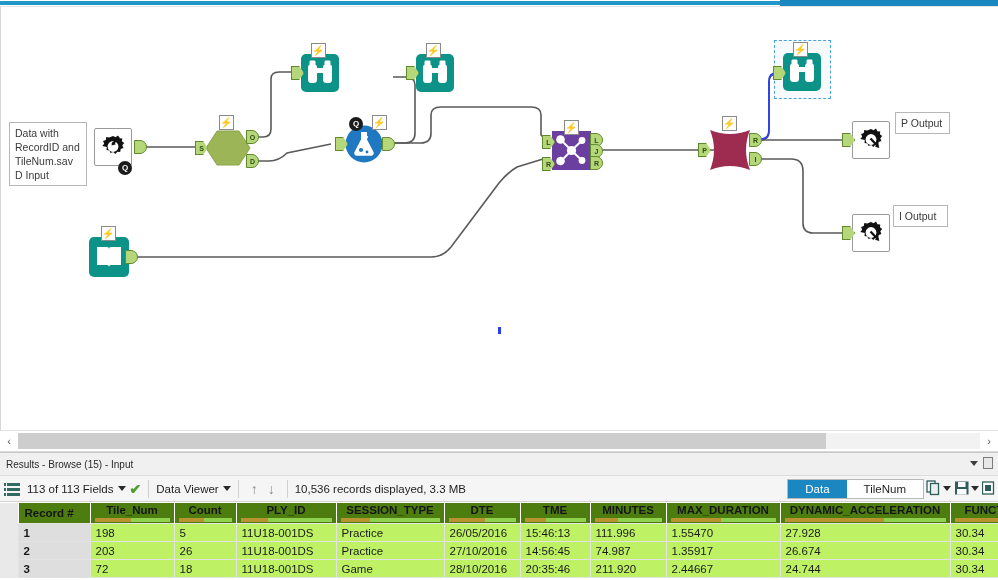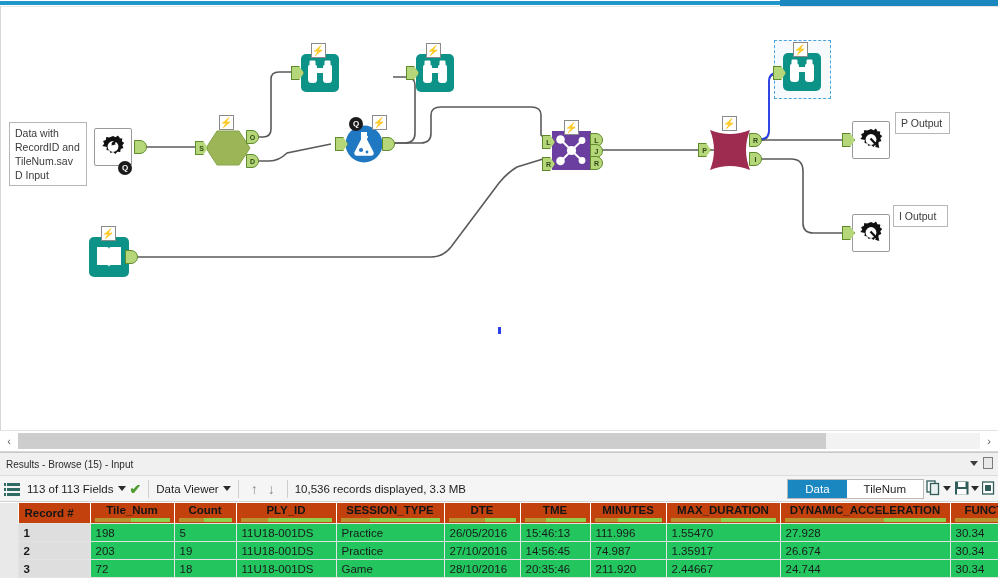--- a/index.html
+++ b/index.html
@@ -124,30 +124,30 @@
   .dm-tab { padding:3px 17px; font-size:11.5px; color:#1d1d1d; }
   .dm-tab.active { background:#1b87c0; color:#ffffff; }
 
   .export-icons { position:absolute; right:2px; top:4px; display:flex; align-items:center; gap:3px; }
   .exp-ico { display:flex; align-items:center; gap:1px; }
 
   
   .table-wrap { position:absolute; top:49px; left:0; width:998px; height:79px; overflow:hidden; background:#fff; }
   table.grid { border-collapse:collapse; table-layout:fixed; width:1060px; }
   table.grid th {
-    background:#c2410c; border:1px solid #ffffff; border-bottom:none;
+    background:#4d7c0f; border:1px solid #ffffff; border-bottom:none;
     font-size:11.5px; font-weight:bold; color:#151515; height:17px; padding:1px 4px;
     text-align:center; position:relative;
   }
   table.grid th.recno { text-align:left; padding-left:6px; }
   .hbar { display:flex; height:4px; width:100%; margin-top:2px; }
   .hbar .gold  { background:#b9932f; flex:0 0 48%; }
   .hbar .green { background:#8dd14f; flex:1; }
   table.grid td {
-    background:#22c55e; border:1px solid #e3e3e3; font-size:11.5px; color:#1a1a1a;
+    background:#bef264; border:1px solid #e3e3e3; font-size:11.5px; color:#1a1a1a;
     height:18px; padding:1px 5px; white-space:nowrap; overflow:hidden;
   }
   table.grid td.recno { background:#dedede; font-weight:bold; text-align:left; }
 
   .row-header-side {
     position:absolute; left:0; top:49px; width:18px; height:79px; background:#e9e9e9;
     border-right:1px solid #d0d0d0;
   }
   .bino-btn {
     position:absolute; left:1px; top:0px; width:17px; height:17px;
@@ -558,21 +558,21 @@
             <td>15:46:13</td>
             <td>111.996</td>
             <td>1.55470</td>
             <td>27.928</td>
             <td>30.34</td>
           </tr>
           <tr>
             <td style="background:#e9e9e9;border:none"></td>
             <td class="recno">2</td>
             <td>203</td>
-            <td>19</td>
+            <td>26</td>
             <td>11U18-001DS</td>
             <td>Practice</td>
             <td>27/10/2016</td>
             <td>14:56:45</td>
             <td>74.987</td>
             <td>1.35917</td>
             <td>26.674</td>
             <td>30.34</td>
           </tr>
           <tr>

